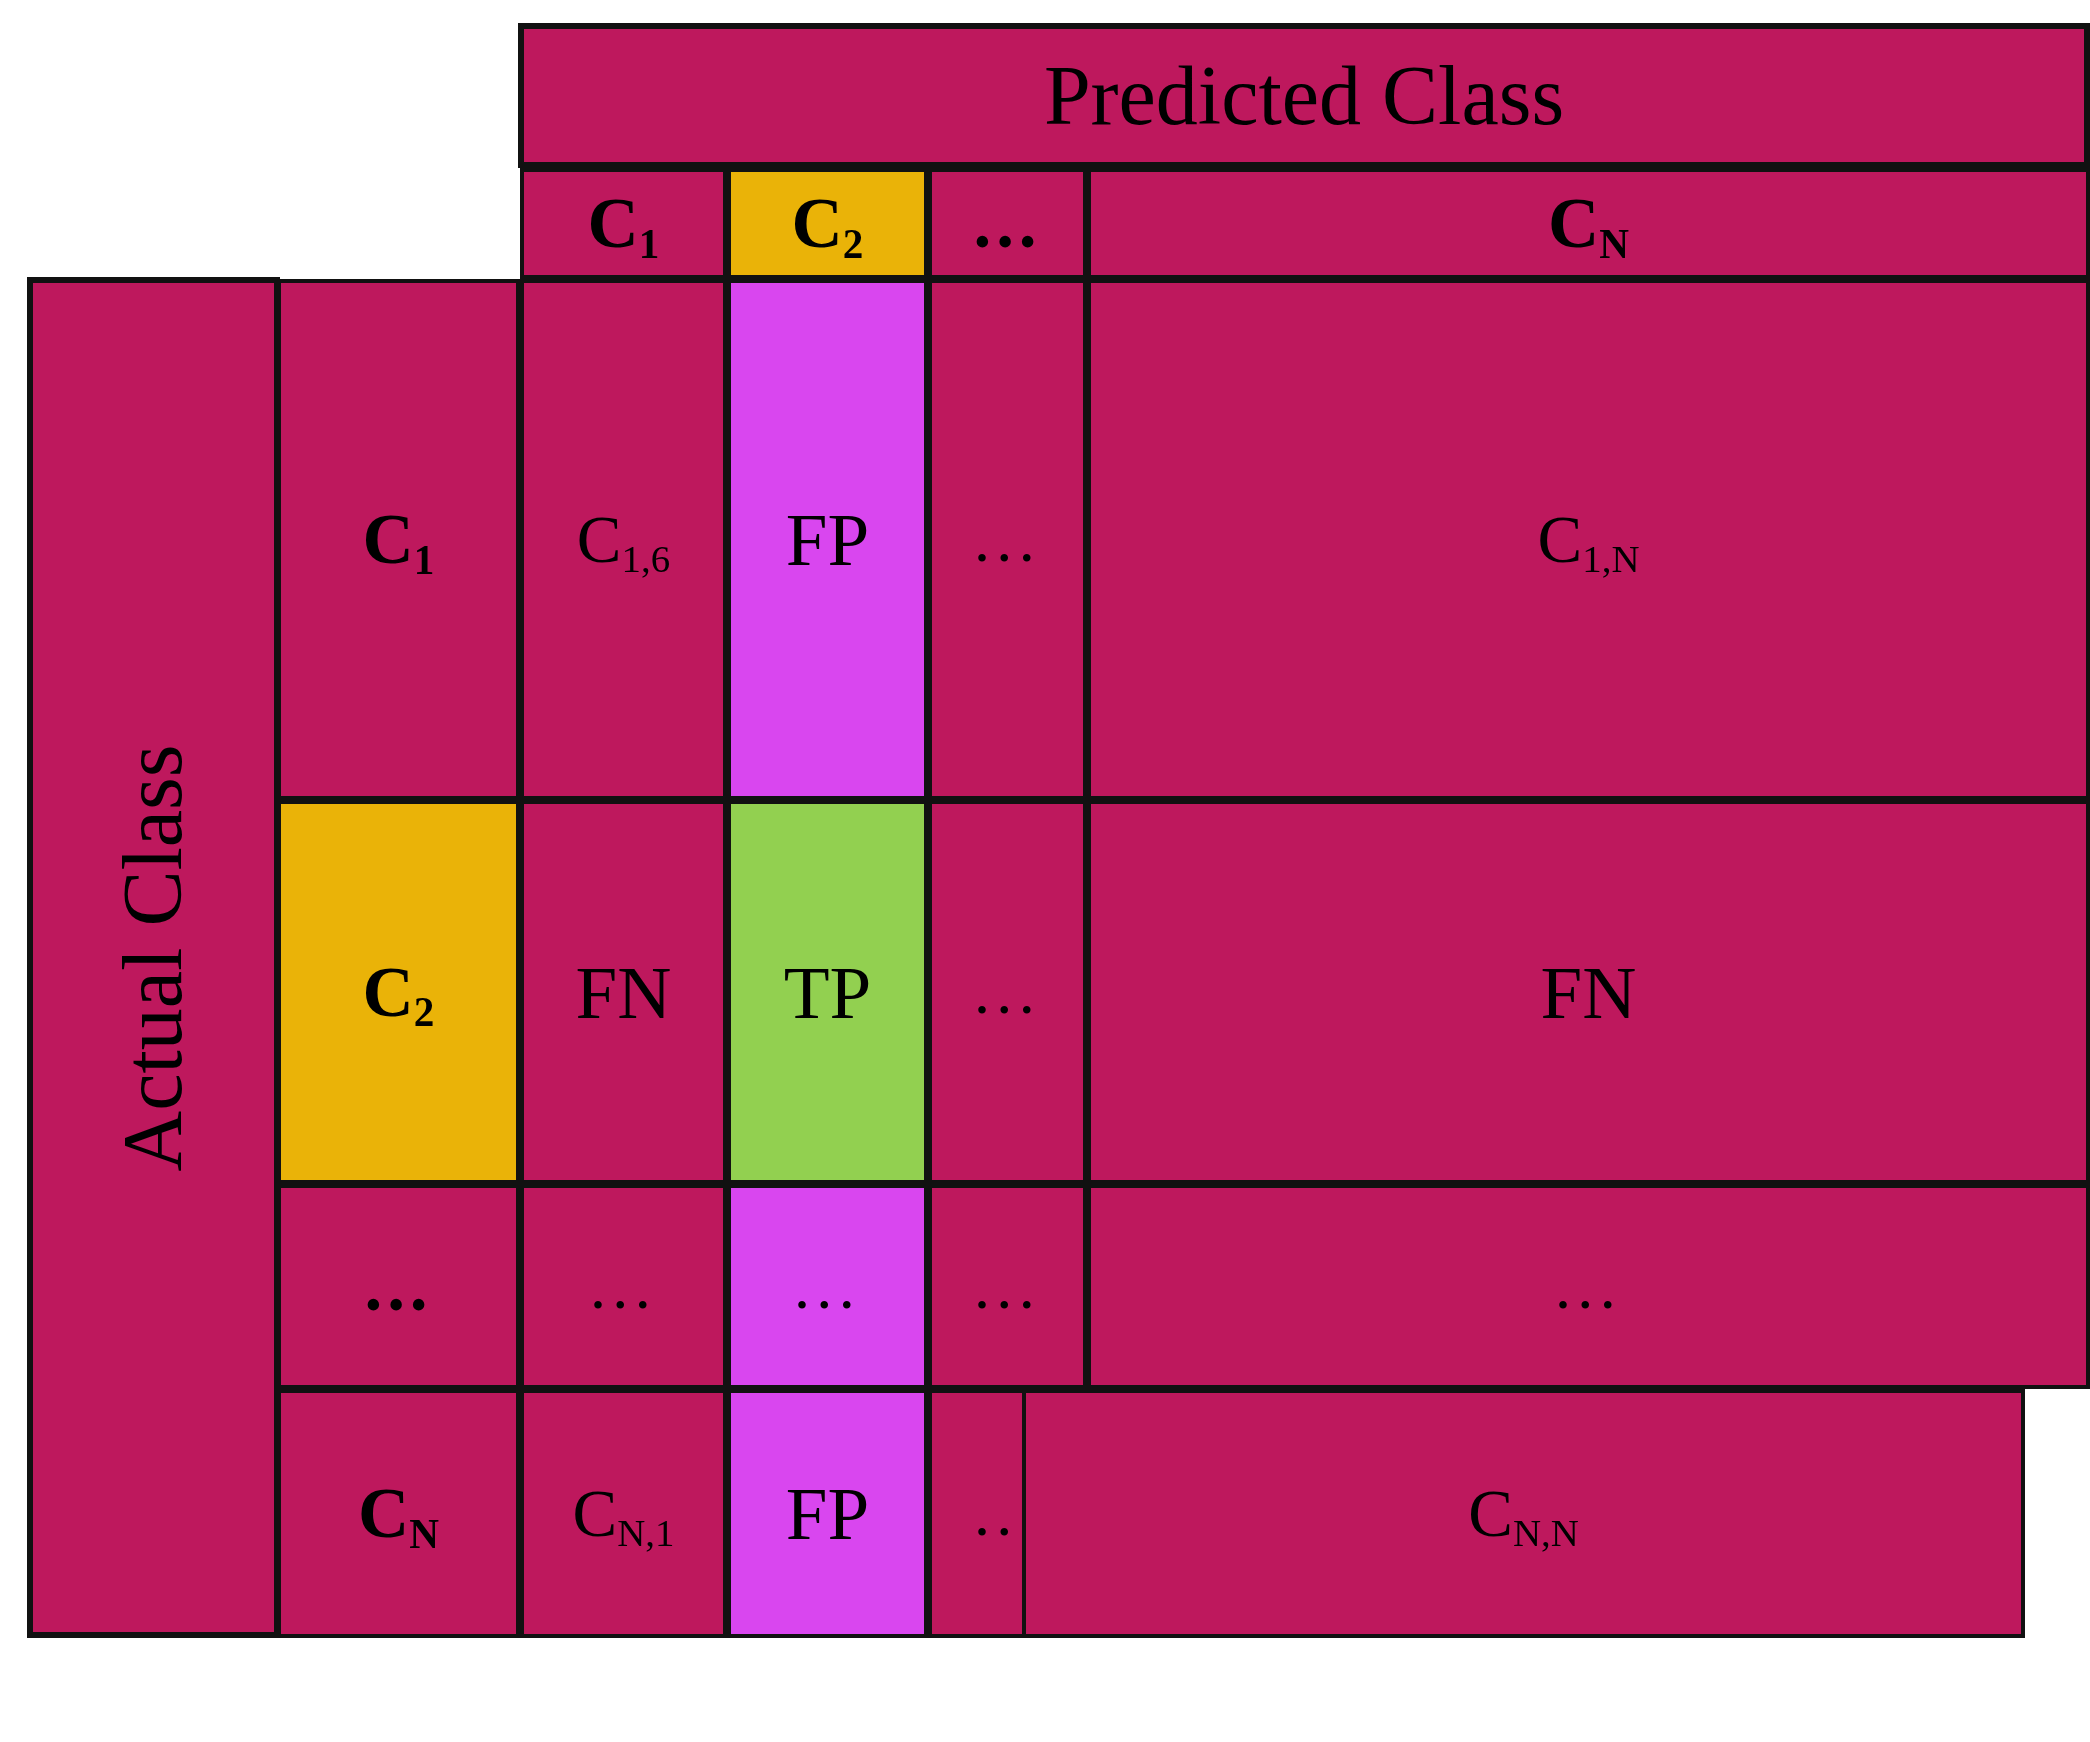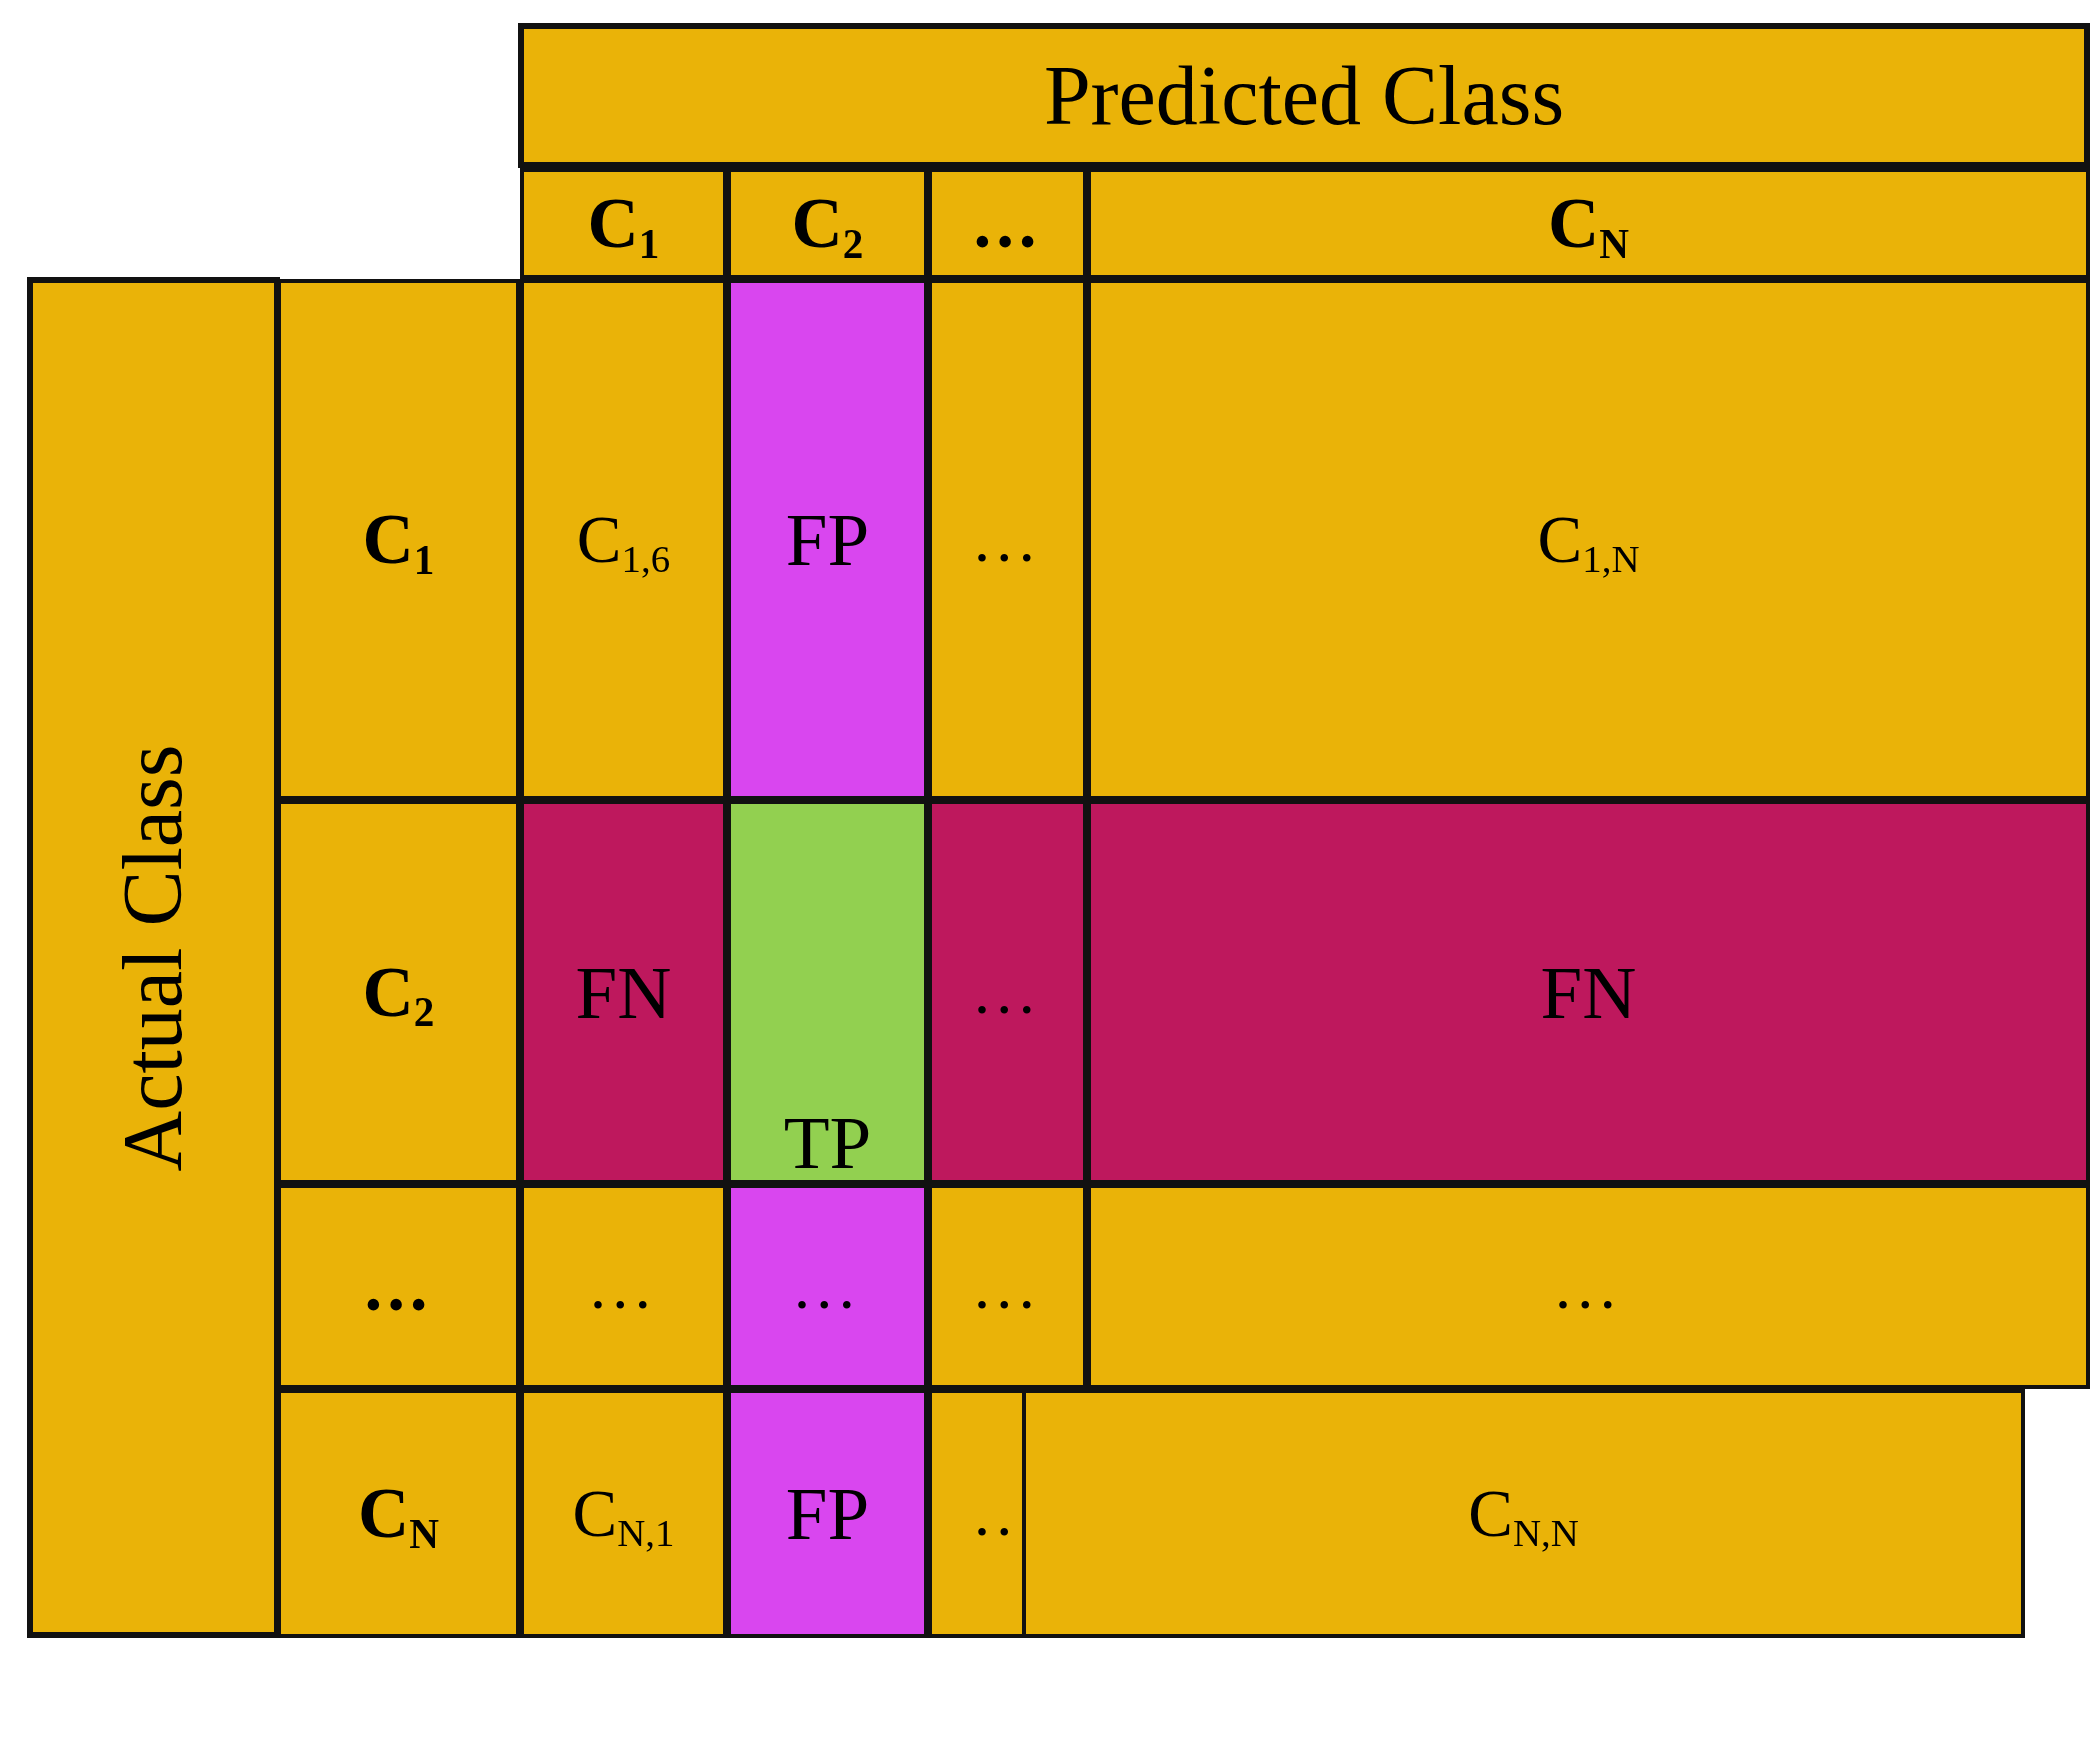--- a/index.html
+++ b/index.html
@@ -20,21 +20,21 @@
     height: 1743px;
   }
 
   
   .cellbox {
     position: absolute;
     box-sizing: border-box;
     display: flex;
     align-items: center;
     justify-content: center;
-    background: #eab308;
+    background: #be185d;
     border: 4.5px solid #111111;
     color: #000000;
     line-height: 1;
     white-space: nowrap;
   }
 
   .t-bold { font-weight: bold; }
 
   
   .frame-thick { border-width: 6.4px; }
@@ -100,21 +100,21 @@
     font-size: 64px;
   }
 
   
   .metric { font-size: 75px; }
 
   
   .fill-gray   { background: #eab308; }
   .fill-yellow { background: #d946ef; }
   .fill-blue   { background: #be185d; }
-  .fill-green  { background: #92d050; align-items: flex-end; }
+  .fill-green  { background: #92d050; }
 </style>
 </head>
 <body>
 
 <div id="cm-root">
 
   <div id="predicted-banner" class="cellbox frame-thick">
     <span>Predicted Class</span>
   </div>
 

